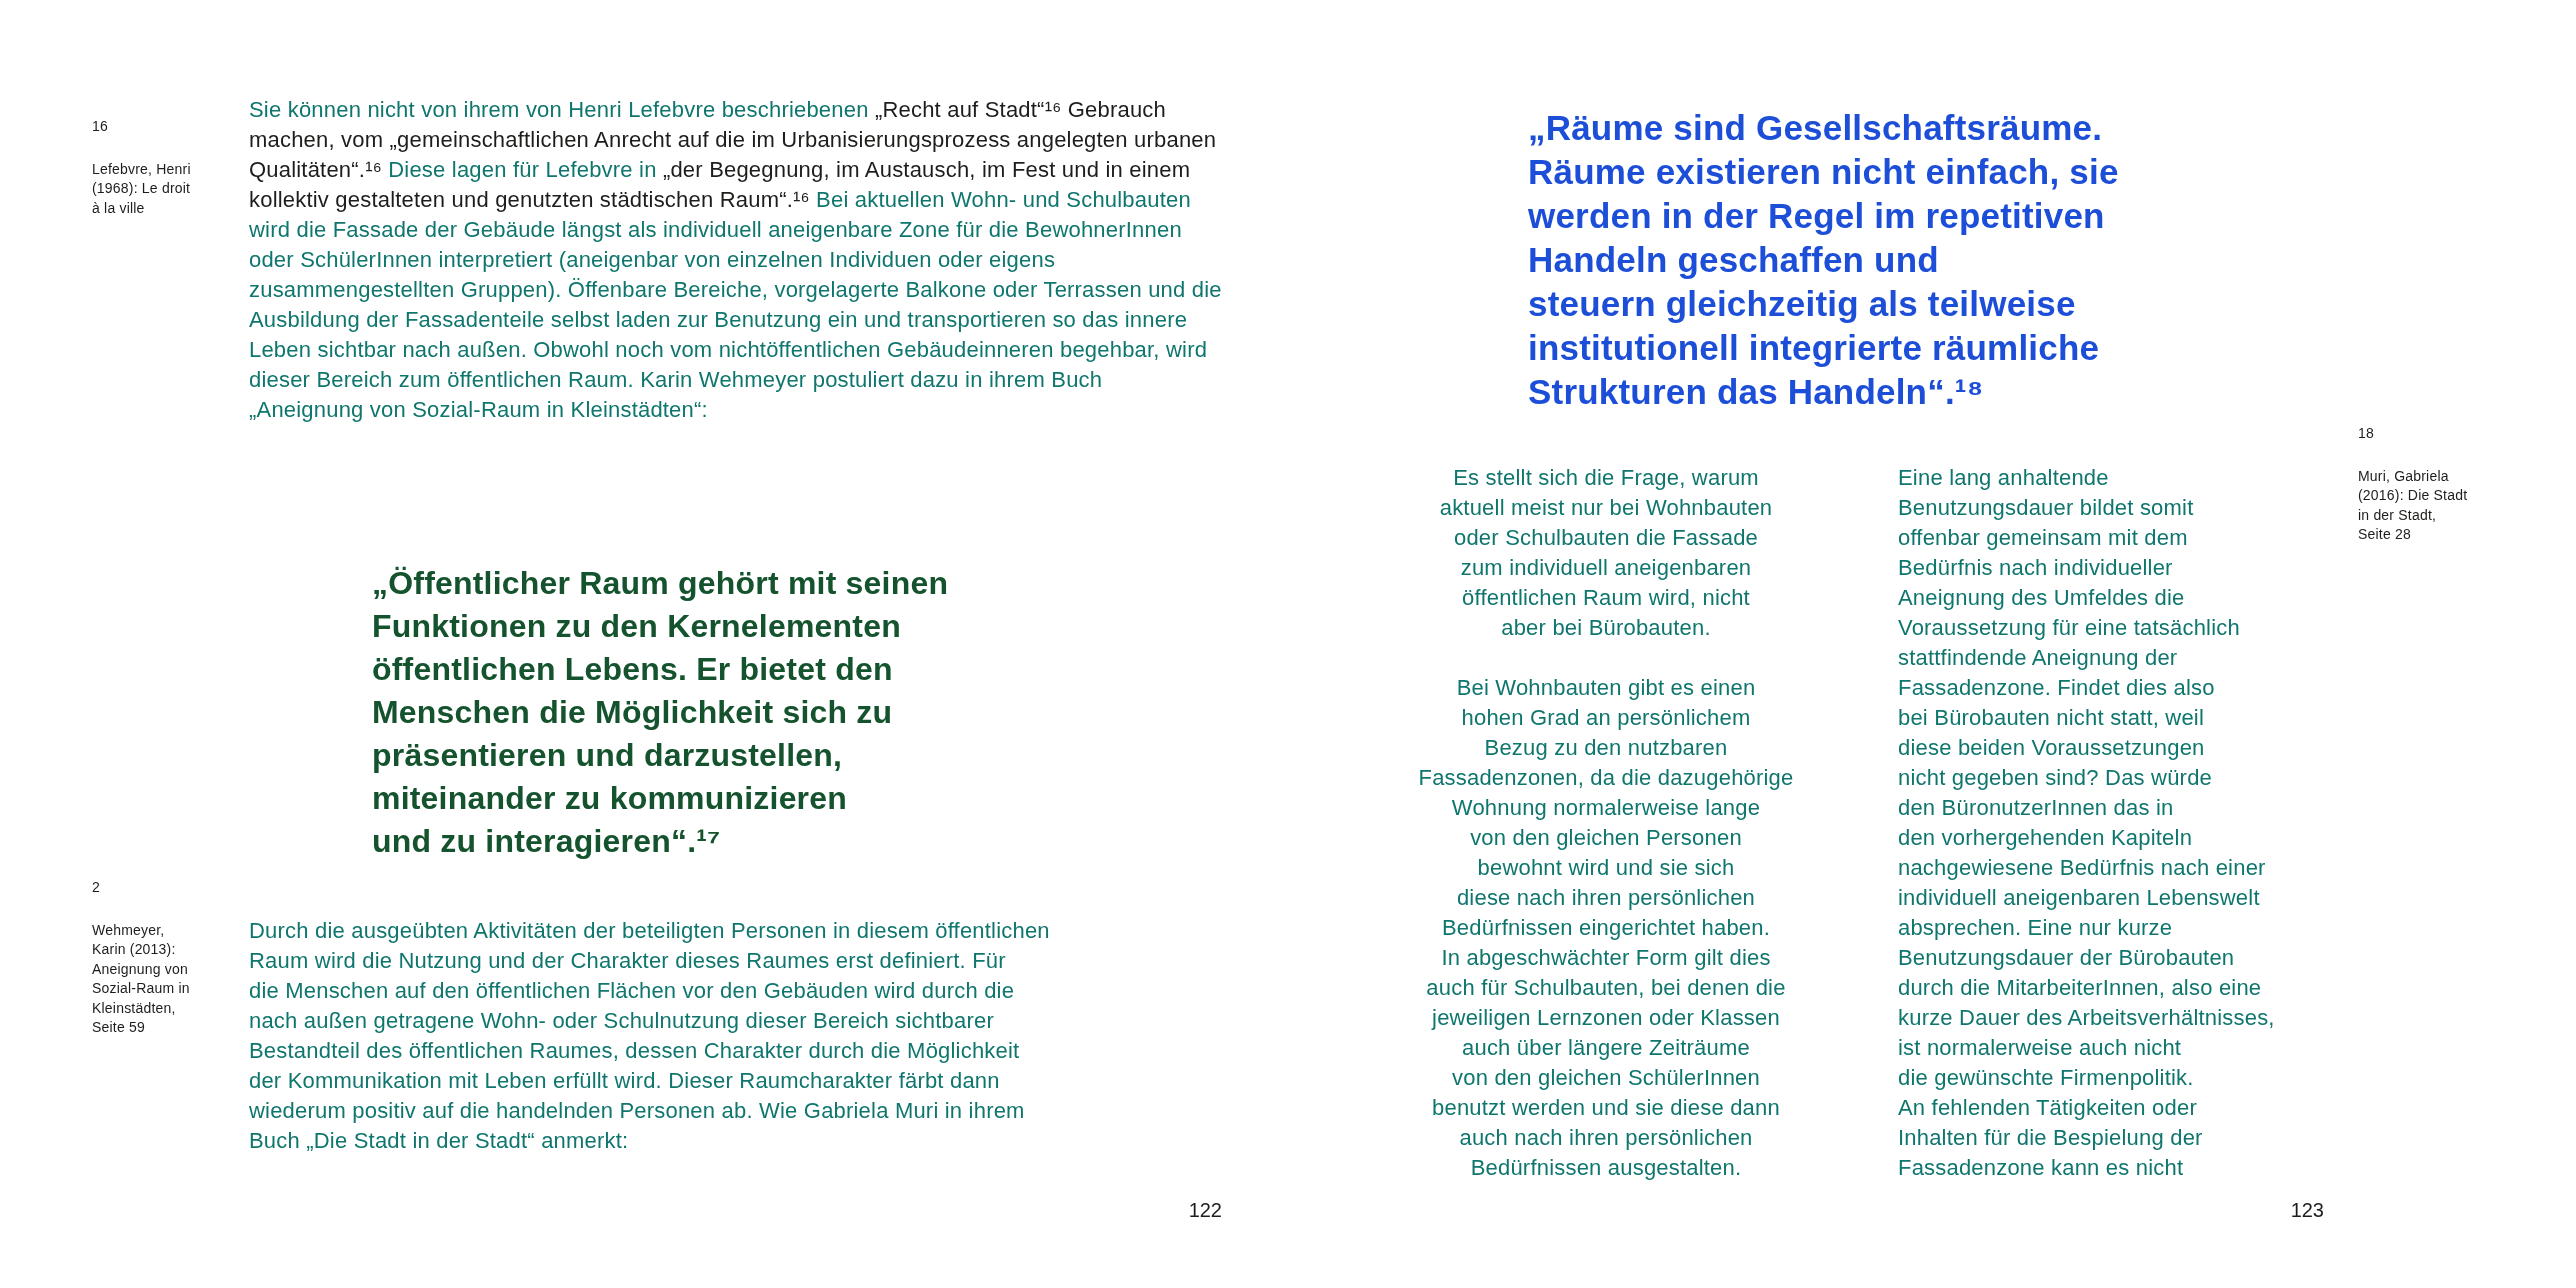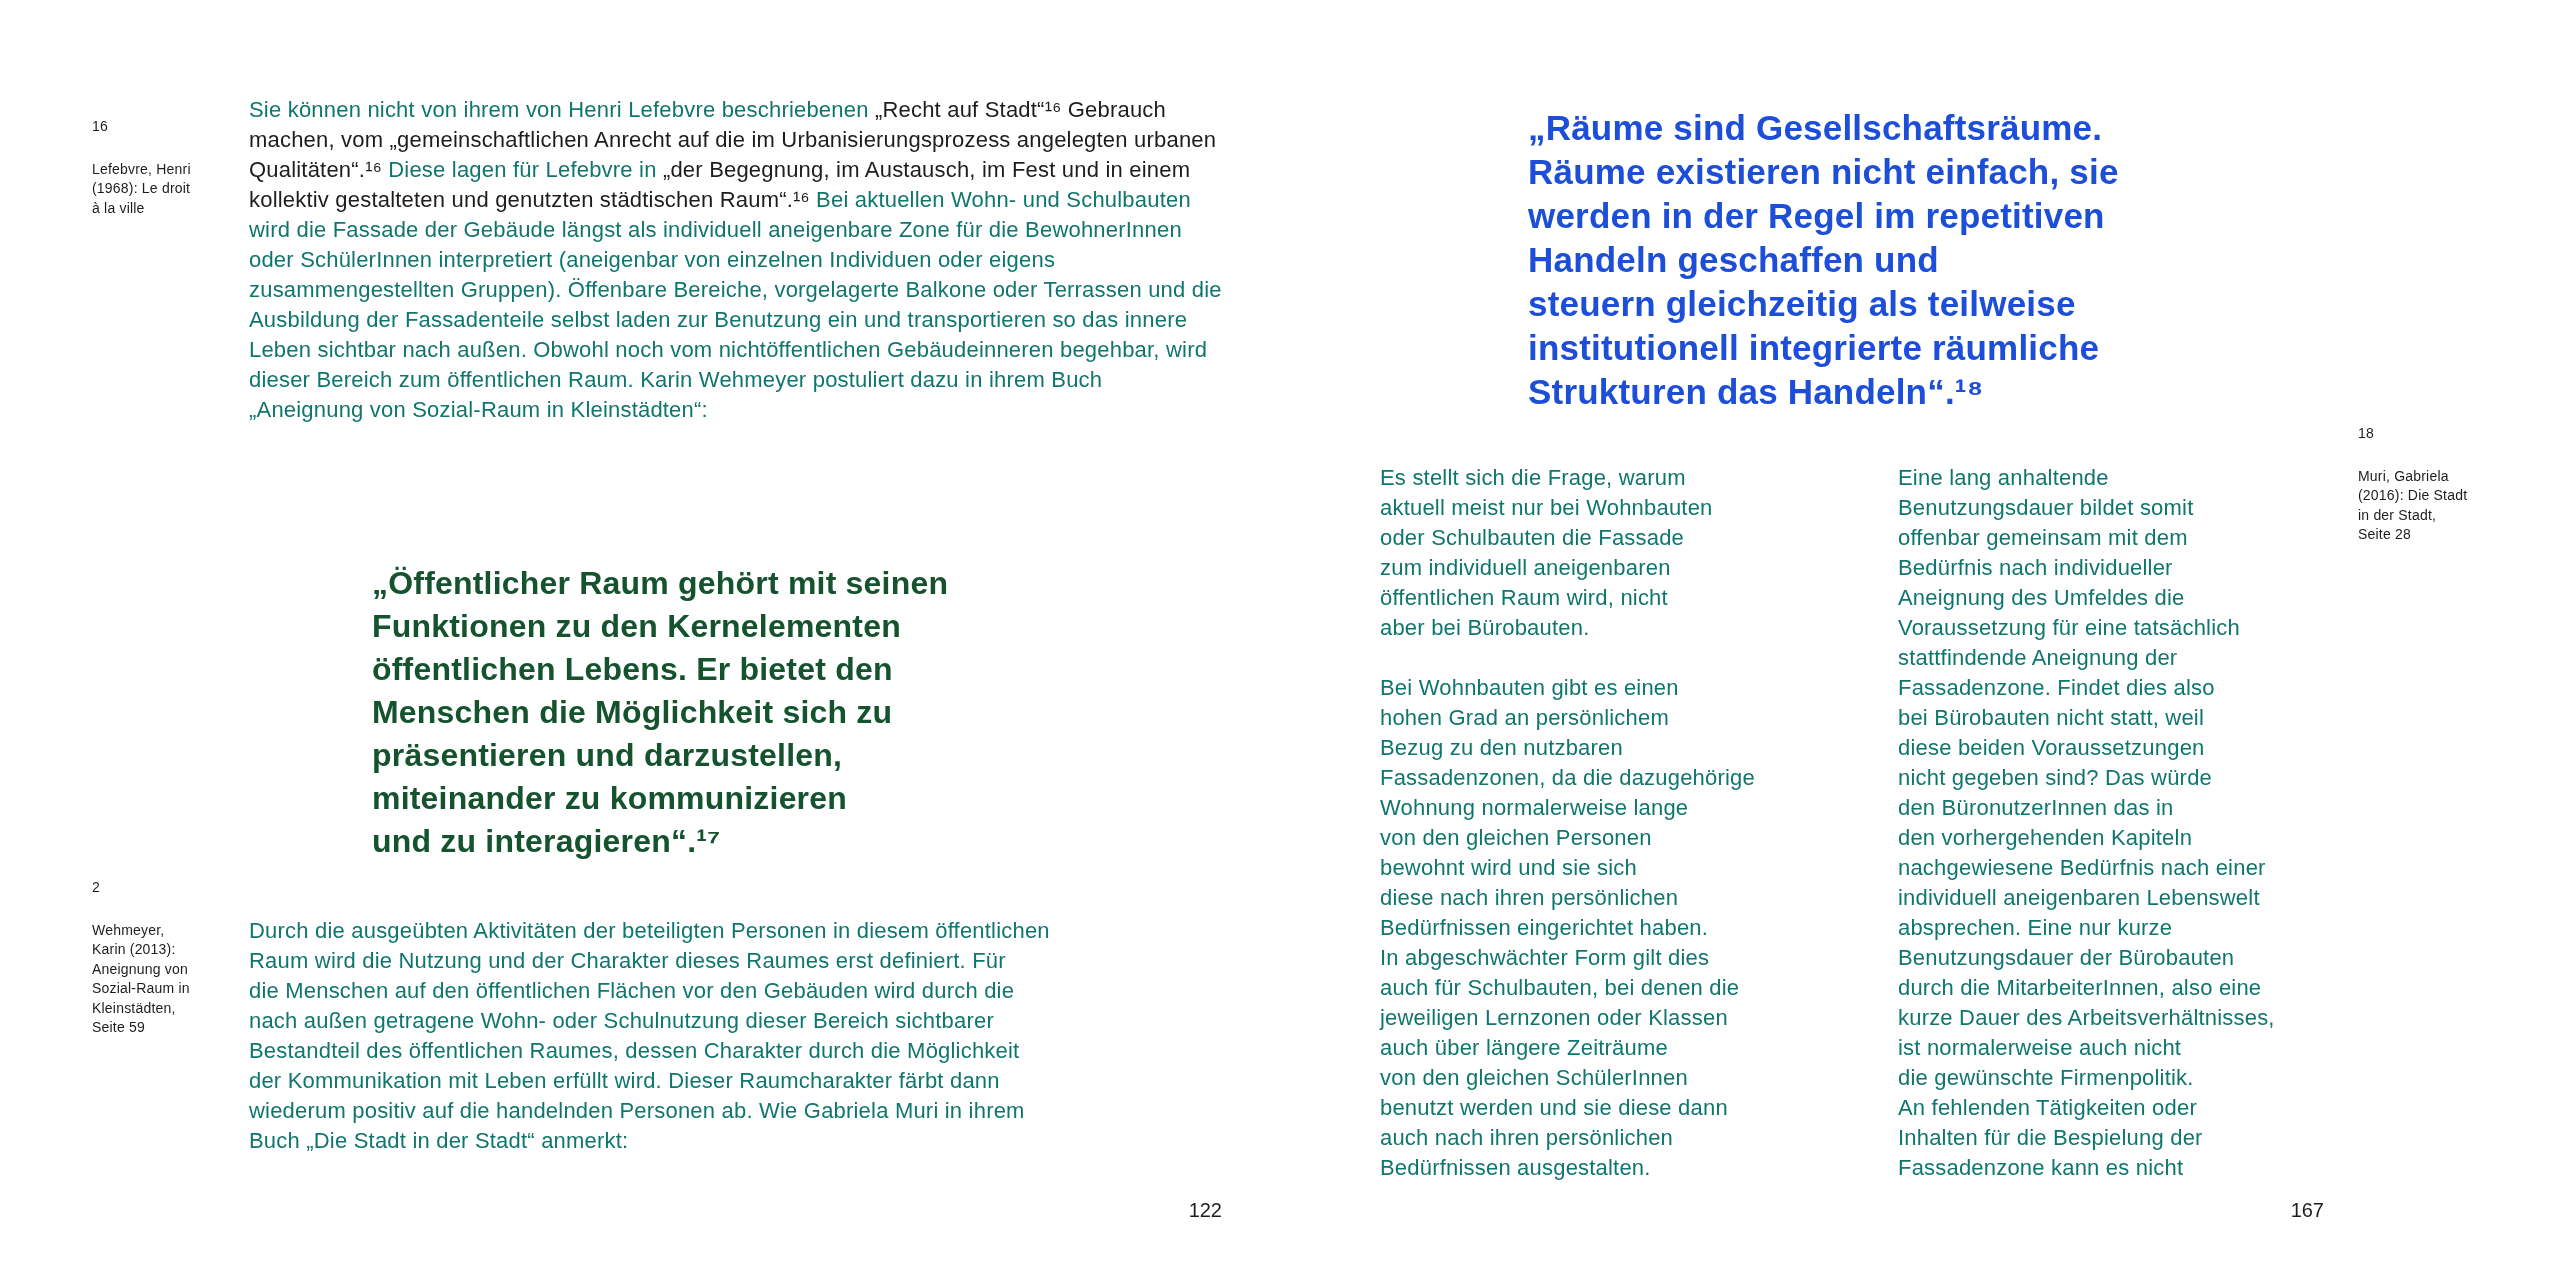--- a/index.html
+++ b/index.html
@@ -130,21 +130,21 @@
 Strukturen das Handeln“.¹⁸</p>
 
     <div class="margin-note" style="left:2358px; top:424px; width:187px;">
       <span class="note-number">18</span>
       <span class="note-text">Muri, Gabriela
 (2016): Die Stadt
 in der Stadt,
 Seite 28</span>
     </div>
 
-    <p class="body-text pre green" style="left:1380px; top:463px; width:452px;">Es stellt sich die Frage, warum
+    <p class="body-text pre green" style="left:1380px; top:463px; width:452px;text-align:center;">Es stellt sich die Frage, warum
 aktuell meist nur bei Wohnbauten
 oder Schulbauten die Fassade
 zum individuell aneigenbaren
 öffentlichen Raum wird, nicht
 aber bei Bürobauten.
 
 Bei Wohnbauten gibt es einen
 hohen Grad an persönlichem
 Bezug zu den nutzbaren
 Fassadenzonen, da die dazugehörige
@@ -180,17 +180,17 @@
 absprechen. Eine nur kurze
 Benutzungsdauer der Bürobauten
 durch die MitarbeiterInnen, also eine
 kurze Dauer des Arbeitsverhältnisses,
 ist normalerweise auch nicht
 die gewünschte Firmenpolitik.
 An fehlenden Tätigkeiten oder
 Inhalten für die Bespielung der
 Fassadenzone kann es nicht</p>
 
-    <div class="page-number" style="left:1380px; top:1199px; width:944px;">167</div>
+    <div class="page-number" style="left:1380px; top:1199px; width:944px;">123</div>
   </div>
 
 </div>
 
 
 </body></html>

